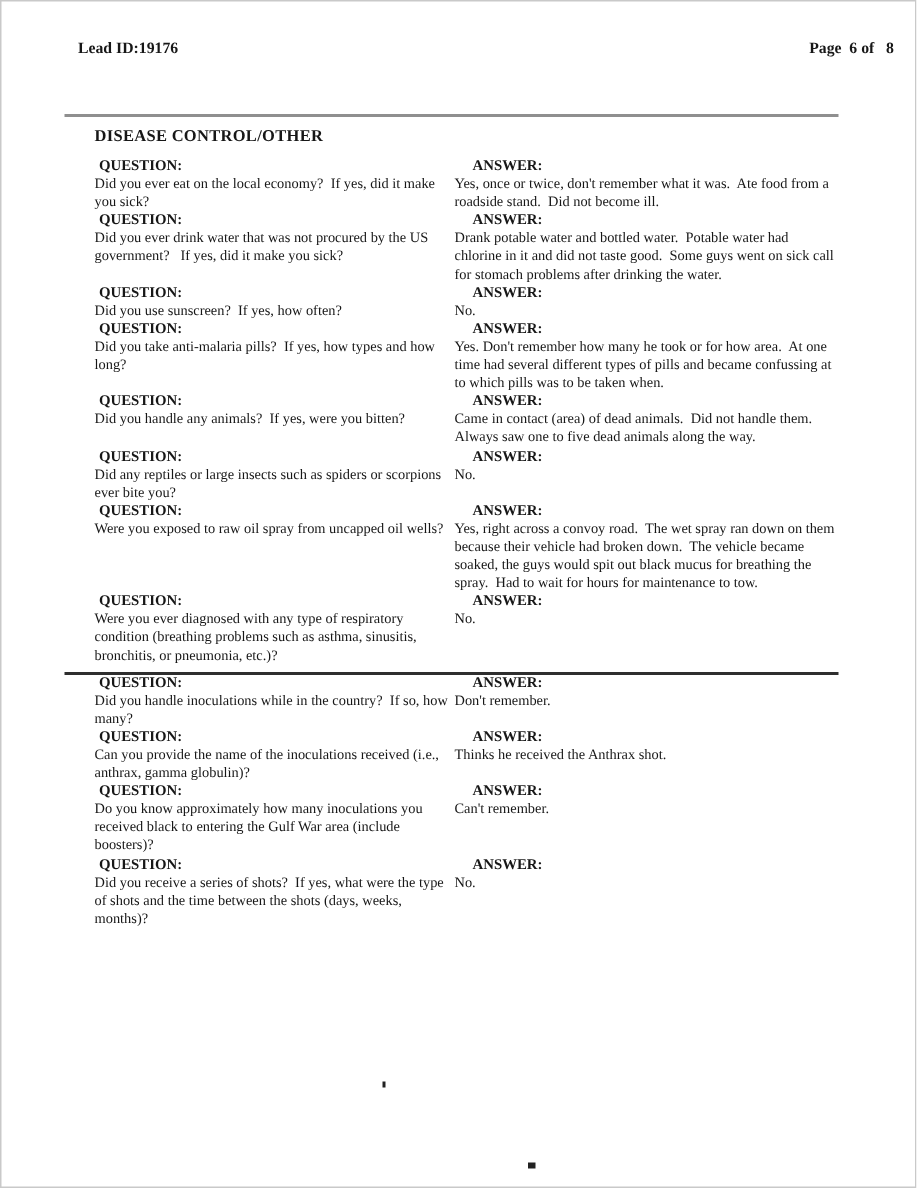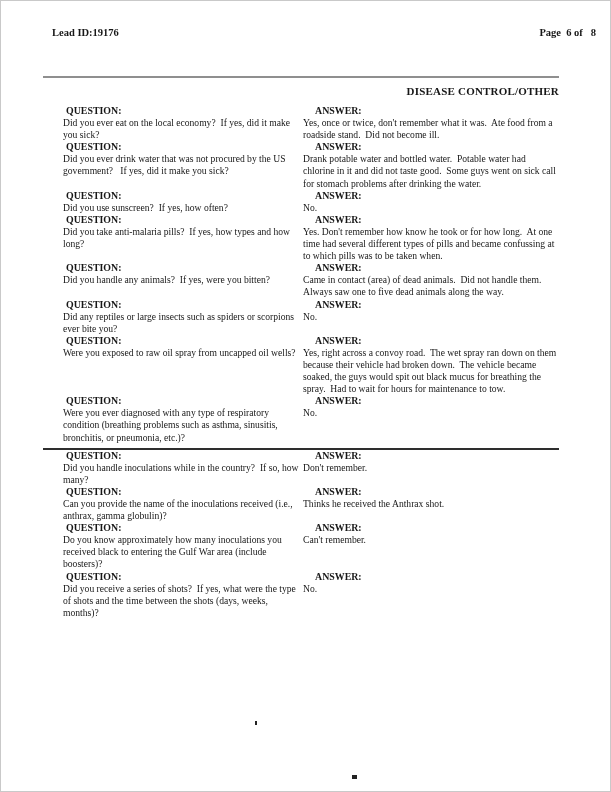--- a/index.html
+++ b/index.html
@@ -43,21 +43,20 @@
   .rule.gray { background: #8f8f8f; margin-top: 5px; }
   .rule.dark { background: #2e2e2e; margin-top: 4px; }
   .section { padding-left: 20px; }
   .section-title {
     font-weight: bold;
     font-size: 11px;
     line-height: 13px;
     letter-spacing: 0.2px;
     margin-top: 7px;
     margin-bottom: 7px;
-    text-align: right;
   }
   .qa-row {
     display: grid;
     grid-template-columns: 240px 1fr;
   }
   .q-label { font-weight: bold; padding-left: 3px; font-size: 9.9px; }
   .a-label { font-weight: bold; padding-left: 12px; font-size: 9.9px; }
   .q-text, .a-text { white-space: pre-wrap; }
   .q-text { padding-right: 1px; }
   .speck {
@@ -115,21 +114,21 @@
       </div>
     </div>
 
     <div class="qa-row">
       <div class="q-col">
         <div class="q-label">QUESTION:</div>
         <div class="q-text">Did you take anti-malaria pills?  If yes, how types and how long?</div>
       </div>
       <div class="a-col">
         <div class="a-label">ANSWER:</div>
-        <div class="a-text">Yes. Don't remember how know he took or for how long.  At one time had several different types of pills and became confussing at to which pills was to be taken when.</div>
+        <div class="a-text">Yes. Don't remember how many he took or for how area.  At one time had several different types of pills and became confussing at to which pills was to be taken when.</div>
       </div>
     </div>
 
     <div class="qa-row">
       <div class="q-col">
         <div class="q-label">QUESTION:</div>
         <div class="q-text">Did you handle any animals?  If yes, were you bitten?</div>
       </div>
       <div class="a-col">
         <div class="a-label">ANSWER:</div>

